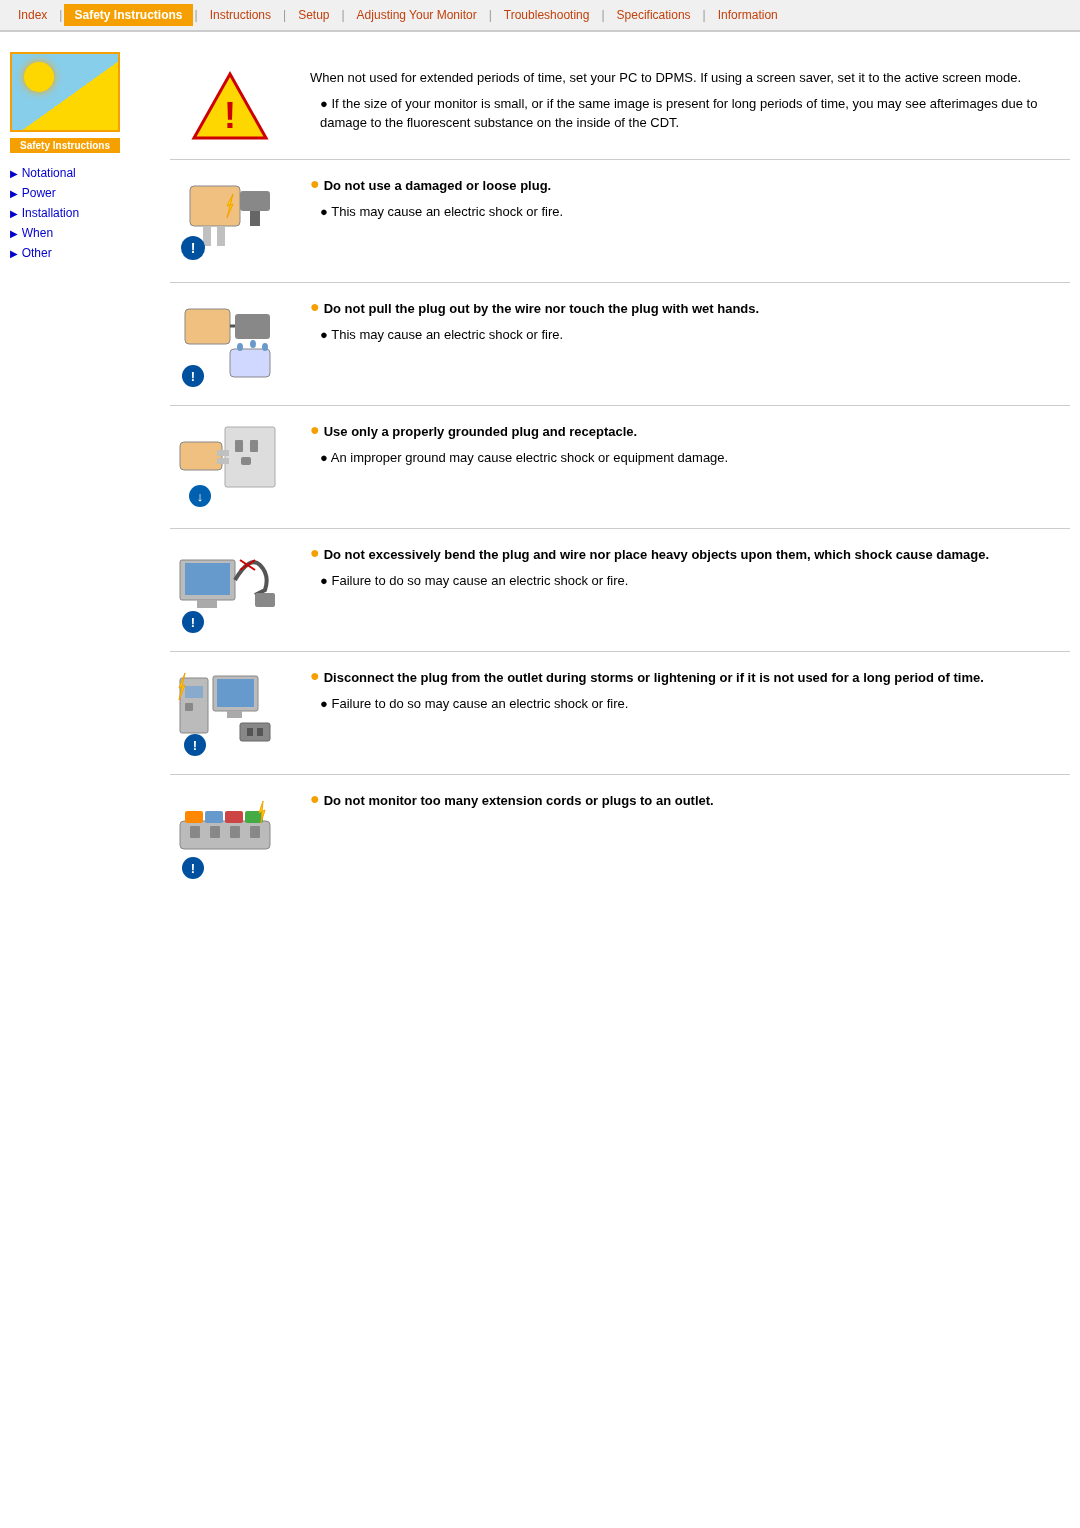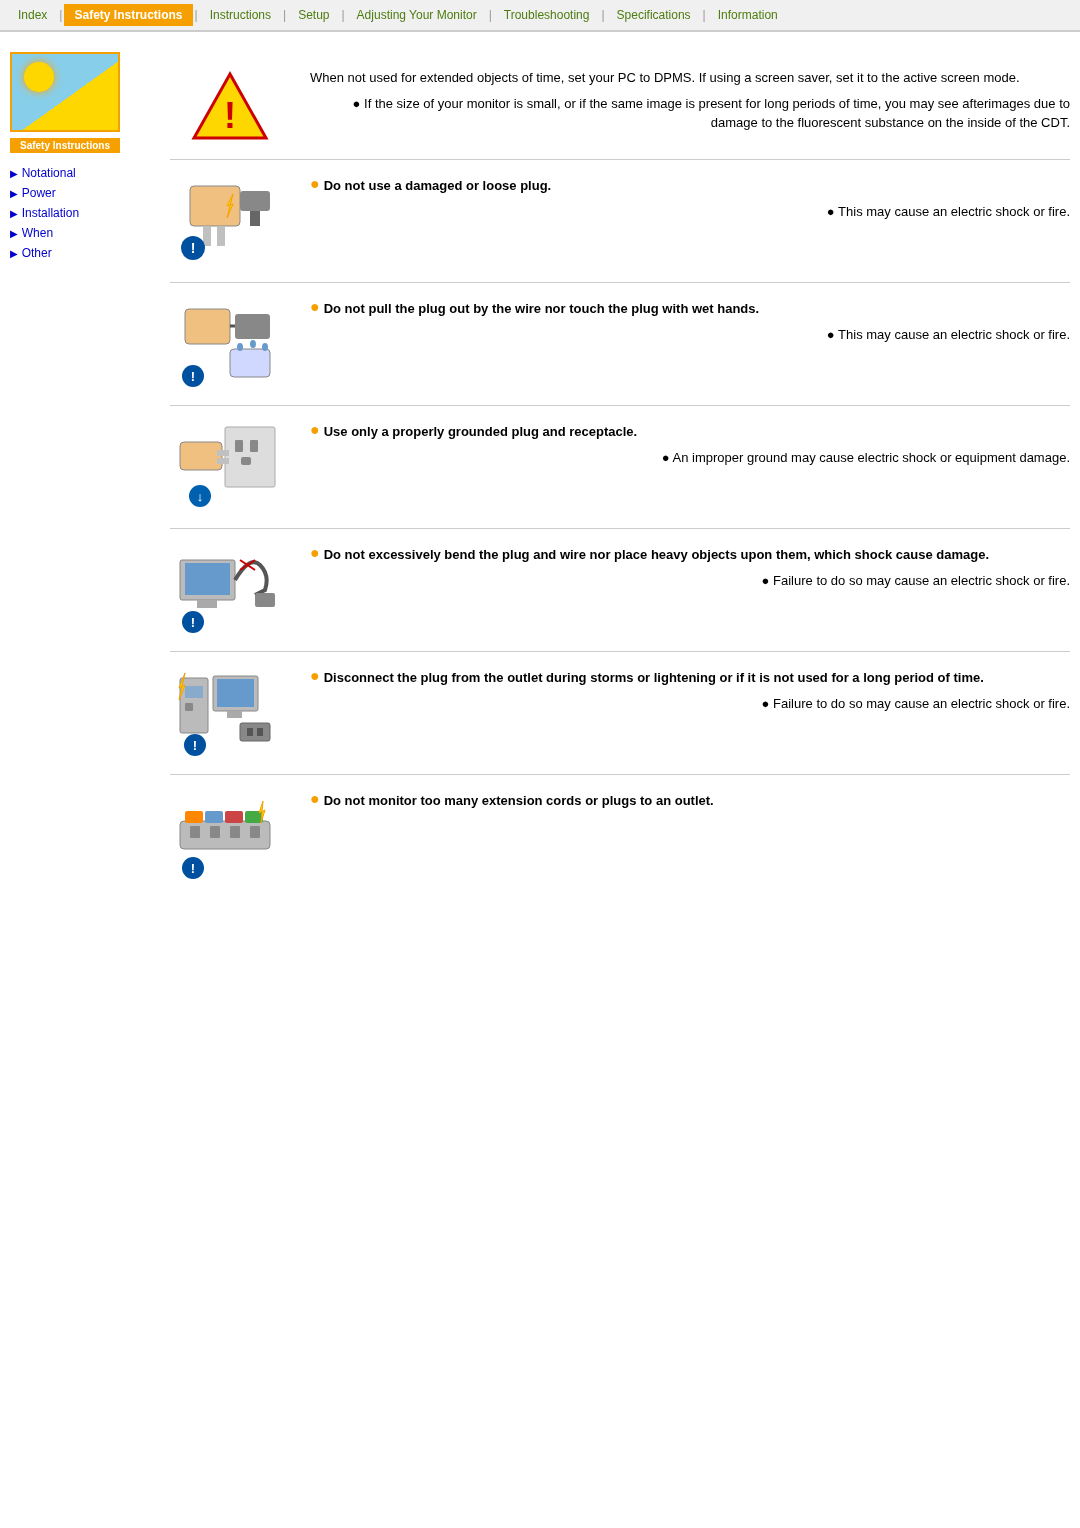--- a/index.html
+++ b/index.html
@@ -12,21 +12,21 @@
       display: flex;
       align-items: center;
       padding: 4px 8px;
       gap: 0;
       font-size: 12px;
     }
     .nav-item {
       padding: 4px 10px;
       cursor: pointer;
       white-space: nowrap;
-      color: #4d7c0f;
+      color: #c2410c;
     }
     .nav-item.active {
       background: #f5a000;
       color: #fff;
       font-weight: bold;
     }
     .nav-separator {
       color: #999;
       padding: 0 2px;
     }
@@ -119,21 +119,20 @@
       flex: 1;
       font-size: 13px;
       line-height: 1.5;
     }
     .section-text p {
       margin-bottom: 6px;
     }
     .section-text ul {
       list-style: none;
       padding-left: 10px;
-      text-align: right;
     }
     .section-text ul li::before {
       content: "● ";
       color: #000;
     }
     .section-title {
       font-weight: bold;
       display: flex;
       align-items: flex-start;
       gap: 4px;
@@ -205,21 +204,21 @@
       <div class="section-image">
 
         <div style="position:relative;width:80px;height:75px;display:flex;align-items:center;justify-content:center;">
           <svg width="80" height="72" viewBox="0 0 80 72">
             <polygon points="40,4 76,68 4,68" fill="#FFD700" stroke="#cc0000" stroke-width="3"></polygon>
             <text x="40" y="58" text-anchor="middle" font-size="36" font-weight="bold" fill="#cc0000">!</text>
           </svg>
         </div>
       </div>
       <div class="section-text">
-        <p>When not used for extended objects of time, set your PC to DPMS. If using a screen saver, set it to the active screen mode.</p>
+        <p>When not used for extended periods of time, set your PC to DPMS. If using a screen saver, set it to the active screen mode.</p>
         <ul>
           <li>If the size of your monitor is small, or if the same image is present for long periods of time, you may see afterimages due to damage to the fluorescent substance on the inside of the CDT.</li>
         </ul>
       </div>
     </div>
 
     <div class="section-block">
       <div class="section-image">
         <div style="position:relative;width:110px;height:90px;">
           

